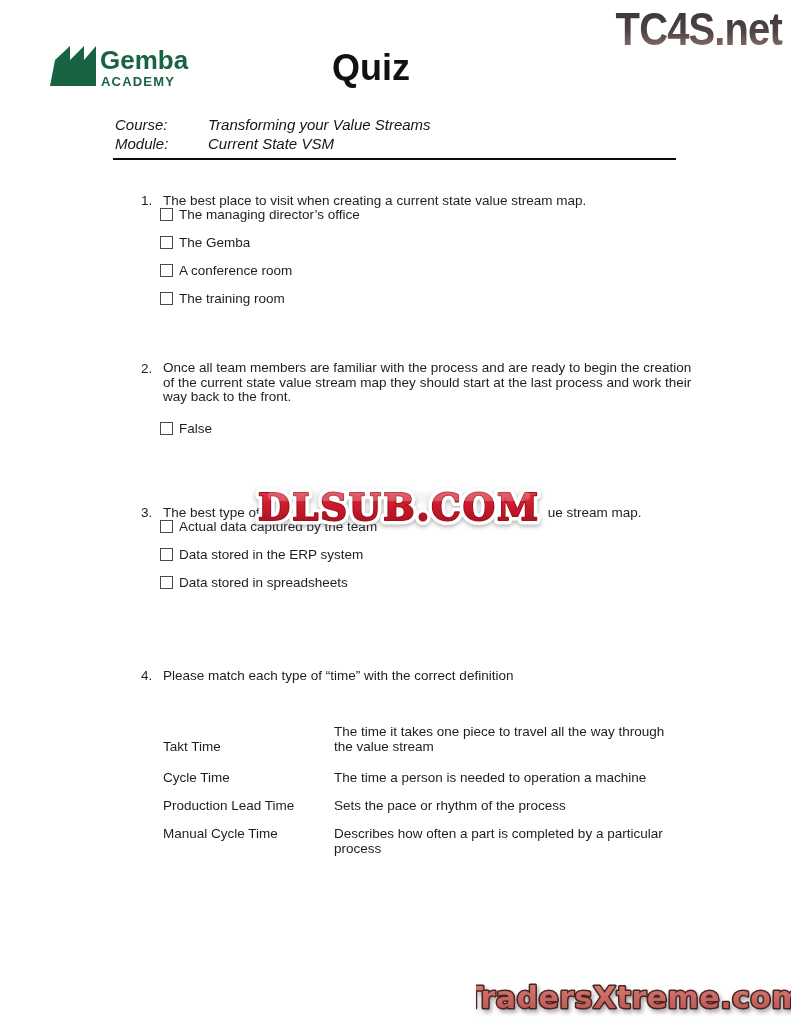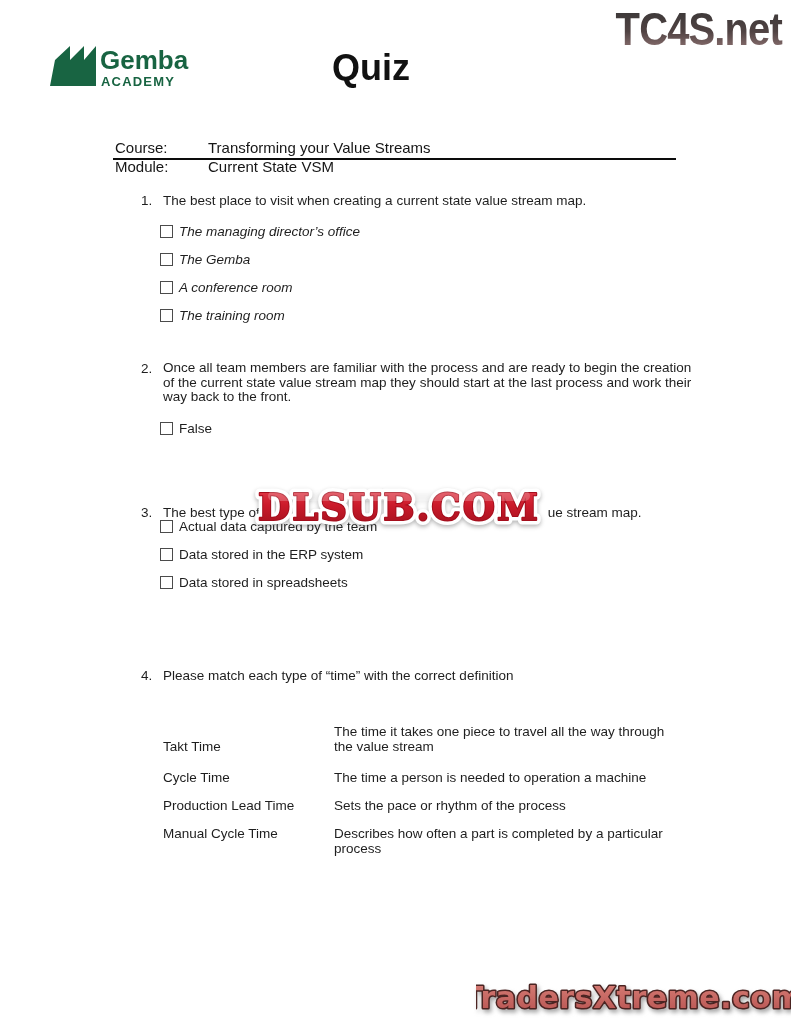--- a/index.html
+++ b/index.html
@@ -8,33 +8,33 @@
     font-family:"Liberation Sans",sans-serif;color:#1e1e1e;
   }
   .title{
     position:absolute;left:91px;top:47px;width:560px;text-align:center;
     font-size:36px;font-weight:bold;color:#111;
   }
   .logo-svg{position:absolute;left:46px;top:40px;}
   .wm-tc4s{position:absolute;top:2px;right:4px;}
   .wm-dlsub{position:absolute;left:254px;top:483px;z-index:5;}
   .wm-traders{position:absolute;left:476px;top:975px;}
-  .meta{position:absolute;left:115px;top:138px;font-size:15px;line-height:19px;color:#161616;}
+  .meta{position:absolute;left:115px;top:115px;font-size:15px;line-height:19px;color:#161616;font-style:italic;}
   .meta .lbl{display:inline-block;width:93px;}
   .rule{position:absolute;left:113px;top:158px;width:563px;height:2px;background:#0c0c0c;}
   .q{position:absolute;left:141px;font-size:13.5px;color:#1e1e1e;}
   .qline{display:flex;white-space:nowrap;line-height:15px;}
   .qnum{width:22px;flex:none;}
   .qlines{line-height:14.6px;white-space:nowrap;}
   .spacer3{width:288px;flex:none;}
   .opts{margin-left:19px;}
   .opt{display:flex;align-items:center;height:13px;margin-bottom:15px;}
   .cb{width:11px;height:11px;border:1px solid #4b4b4b;background:#fff;margin-right:6px;flex:none;}
   .optlabel{white-space:nowrap;line-height:13px;}
-  .opts-q1{margin-top:17px;font-style:italic;}
+  .opts-q1{}
   .opts-q2{margin-top:17px;}
   .opts-q3{}
   .match{position:absolute;left:163px;top:724px;font-size:13.5px;}
   .mrow{display:flex;margin-bottom:13px;}
   .mrow:first-child{margin-bottom:16px;align-items:flex-end;}
   .term{width:171px;flex:none;line-height:15px;}
   .def{width:330px;line-height:15px;}
   .def div{white-space:nowrap;}
 </style>
 </head>

